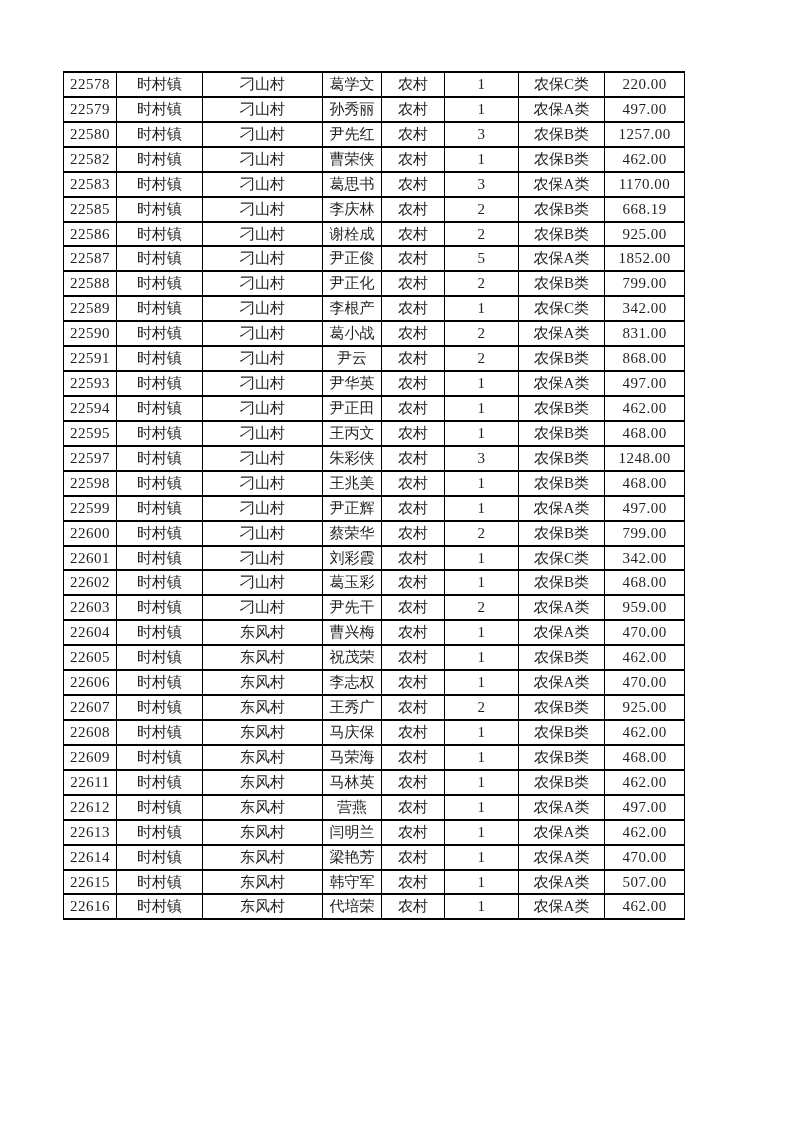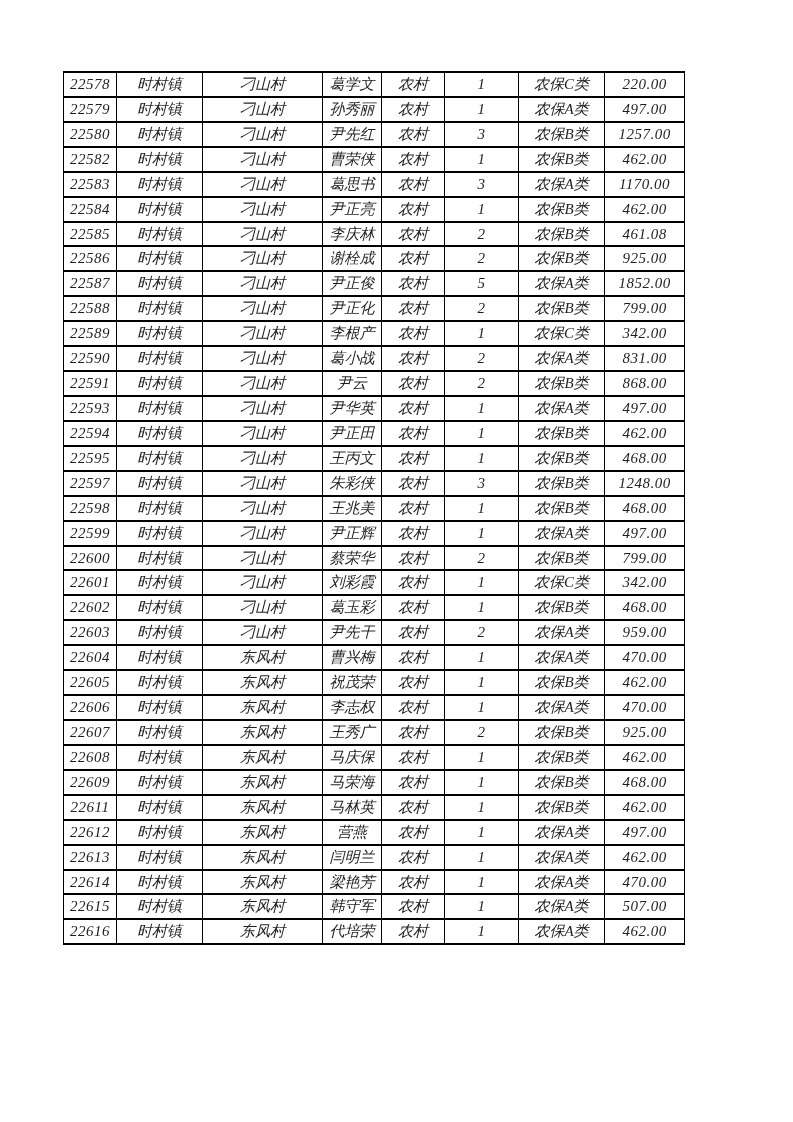--- a/index.html
+++ b/index.html
@@ -13,21 +13,20 @@
     position: relative;
     font-family: "Liberation Serif", "DejaVu Serif", serif;
     overflow: hidden;
   }
   .page {
     position: absolute;
     left: 0; top: 0;
     width: 714px;
     height: 1122px;
     background: #ffffff;
-    font-style: italic;
   }
   table.data-table {
     position: absolute;
     left: 63px;
     top: 71px;
     width: 622px;
     border-collapse: separate;
     border-spacing: 0;
     table-layout: fixed;
   }
@@ -122,38 +121,28 @@
           <td class="num">22583</td>
           <td>时村镇</td>
           <td>刁山村</td>
           <td>葛思书</td>
           <td>农村</td>
           <td class="num">3</td>
           <td>农保A类</td>
           <td class="num">1170.00</td>
         </tr>
         <tr>
-          <td class="num">22584</td>
-          <td>时村镇</td>
-          <td>刁山村</td>
-          <td>尹正亮</td>
-          <td>农村</td>
-          <td class="num">1</td>
-          <td>农保B类</td>
-          <td class="num">462.00</td>
-        </tr>
-        <tr>
           <td class="num">22585</td>
           <td>时村镇</td>
           <td>刁山村</td>
           <td>李庆林</td>
           <td>农村</td>
           <td class="num">2</td>
           <td>农保B类</td>
-          <td class="num">461.08</td>
+          <td class="num">668.19</td>
         </tr>
         <tr>
           <td class="num">22586</td>
           <td>时村镇</td>
           <td>刁山村</td>
           <td>谢栓成</td>
           <td>农村</td>
           <td class="num">2</td>
           <td>农保B类</td>
           <td class="num">925.00</td>

